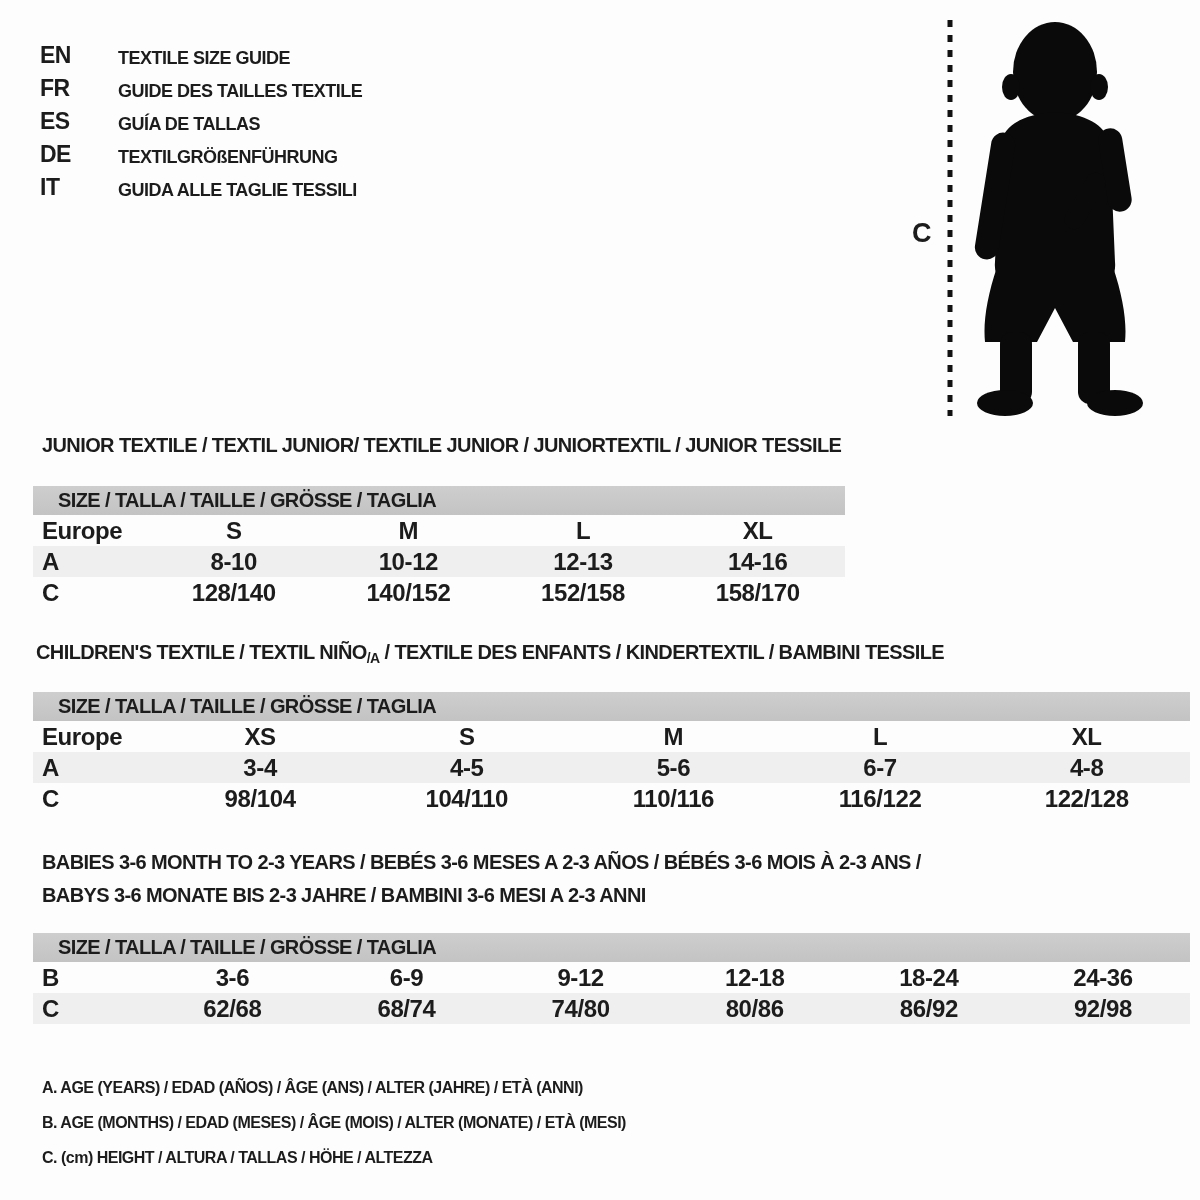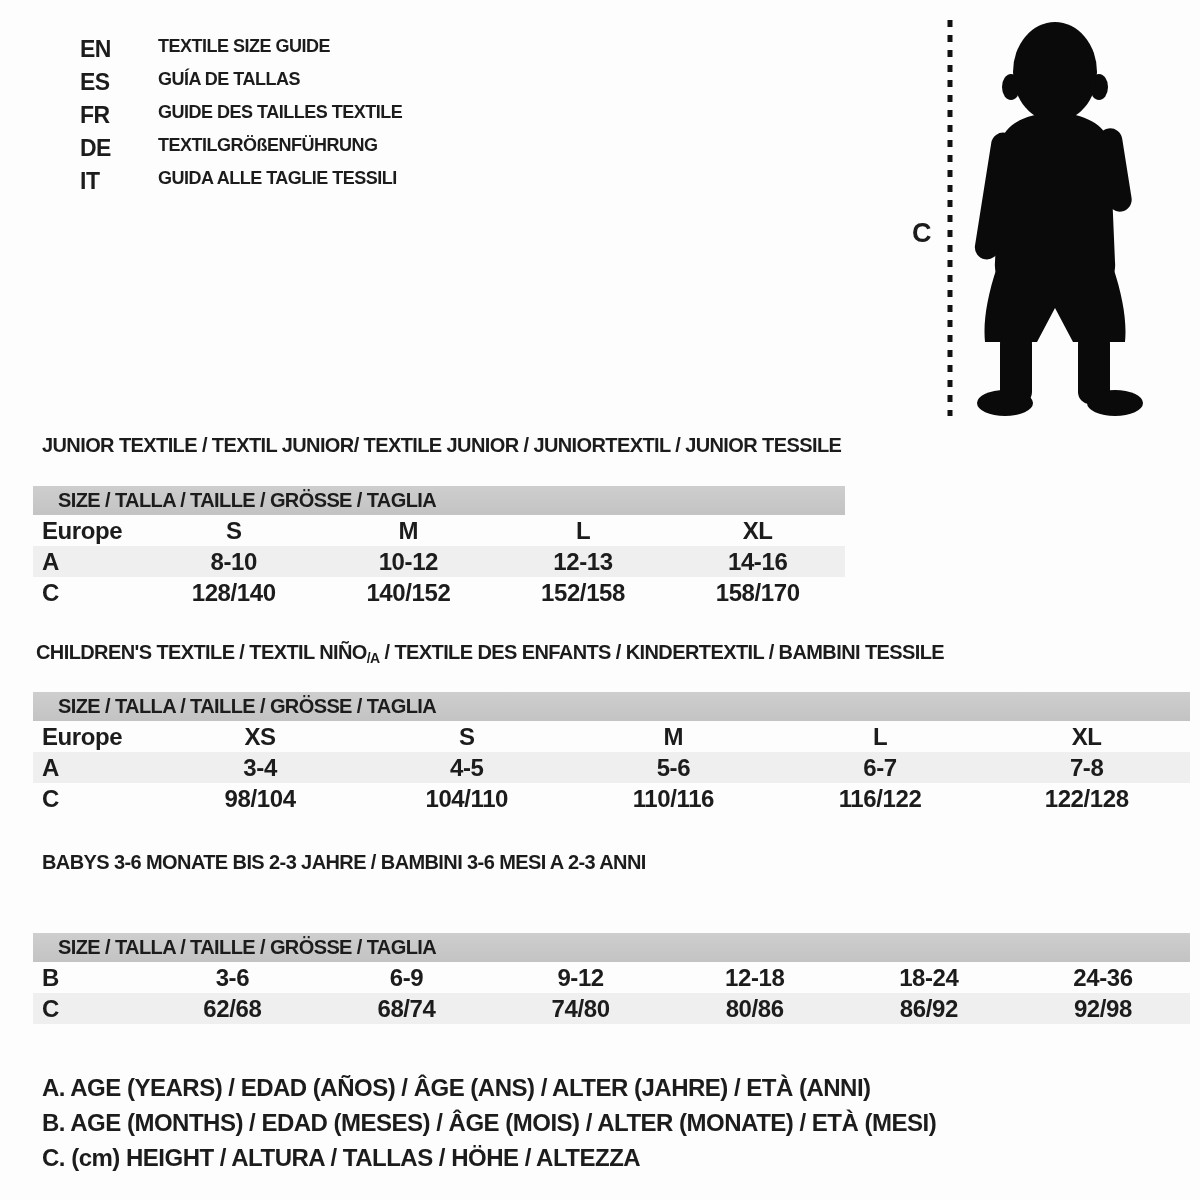--- a/index.html
+++ b/index.html
@@ -9,21 +9,21 @@
     font-family:"Liberation Sans","DejaVu Sans",sans-serif;
     color:#1c1c1c;
     position:relative;
     overflow:hidden;
     -webkit-font-smoothing:antialiased;
   }
   .abs{position:absolute;}
 
   
   .langs{left:40px;top:36px;}
-  .lang-row{display:flex;height:33px;align-items:flex-start;margin-left:40px;}
+  .lang-row{display:flex;height:33px;align-items:flex-end;}
   .lang-code{width:78px;font-size:23px;font-weight:700;letter-spacing:-0.5px;}
   .lang-title{font-size:18px;font-weight:700;letter-spacing:-0.5px;white-space:nowrap;}
 
   
   .figure-svg{left:905px;top:12px;}
   .figure-label{left:912px;top:218px;font-size:27px;font-weight:700;}
 
   
   .section-heading{font-size:20px;font-weight:700;letter-spacing:-0.6px;white-space:nowrap;}
   .section-heading .sub{font-size:14px;vertical-align:-4px;}
@@ -40,37 +40,37 @@
   .table-rows .t-row.shaded{background:#efefef;}
   .table-rows .row-label{padding-left:9px;text-align:left;}
   .table-rows .cell{text-align:center;}
 
   .cols-4 .row-label{width:13%;}  .cols-4 .cell{width:21.75%;}
   .cols-5 .row-label{width:10%;}  .cols-5 .cell{width:18%;}
   .cols-6 .row-label{width:9%;}   .cols-6 .cell{width:15.1666%;}
 
   
   .legend{left:42px;top:1070px;}
-  .legend-line{line-height:35px;font-size:24px;font-weight:700;letter-spacing:-0.5px;white-space:nowrap;}
+  .legend-line{line-height:35px;font-size:16px;font-weight:700;letter-spacing:-0.5px;white-space:nowrap;}
 </style>
 </head>
 <body>
 
 <div class="abs langs">
   <div class="lang-row">
     <span class="lang-code">EN</span>
     <span class="lang-title">TEXTILE SIZE GUIDE</span>
   </div>
   <div class="lang-row">
+    <span class="lang-code">FR</span>
+    <span class="lang-title">GUIDE DES TAILLES TEXTILE</span>
+  </div>
+  <div class="lang-row">
     <span class="lang-code">ES</span>
     <span class="lang-title">GUÍA DE TALLAS</span>
-  </div>
-  <div class="lang-row">
-    <span class="lang-code">FR</span>
-    <span class="lang-title">GUIDE DES TAILLES TEXTILE</span>
   </div>
   <div class="lang-row">
     <span class="lang-code">DE</span>
     <span class="lang-title">TEXTILGRÖßENFÜHRUNG</span>
   </div>
   <div class="lang-row">
     <span class="lang-code">IT</span>
     <span class="lang-title">GUIDA ALLE TAGLIE TESSILI</span>
   </div>
 </div>
@@ -135,34 +135,35 @@
         <div class="cell">M</div>
         <div class="cell">L</div>
         <div class="cell">XL</div>
       </div>
       <div class="t-row shaded">
         <div class="row-label">A</div>
         <div class="cell">3-4</div>
         <div class="cell">4-5</div>
         <div class="cell">5-6</div>
         <div class="cell">6-7</div>
-        <div class="cell">7-8</div>
+        <div class="cell">4-8</div>
       </div>
       <div class="t-row">
         <div class="row-label">C</div>
         <div class="cell">98/104</div>
         <div class="cell">104/110</div>
         <div class="cell">110/116</div>
         <div class="cell">116/122</div>
         <div class="cell">122/128</div>
       </div>
     </div>
 </div>
 
 <div class="abs section-heading" style="left:42px;top:846px;">
+  <div class="heading-line">BABIES 3-6 MONTH TO 2-3 YEARS / BEBÉS 3-6 MESES A 2-3 AÑOS / BÉBÉS 3-6 MOIS À 2-3 ANS /</div>
   <div class="heading-line">BABYS 3-6 MONATE BIS 2-3 JAHRE / BAMBINI 3-6 MESI A 2-3 ANNI</div>
 </div>
 <div class="abs size-table" style="top:933px;width:1157px;">
   <div class="table-header">SIZE / TALLA / TAILLE / GRÖSSE / TAGLIA</div>
   <div class="table-rows cols-6">
       <div class="t-row">
         <div class="row-label">B</div>
         <div class="cell">3-6</div>
         <div class="cell">6-9</div>
         <div class="cell">9-12</div>

